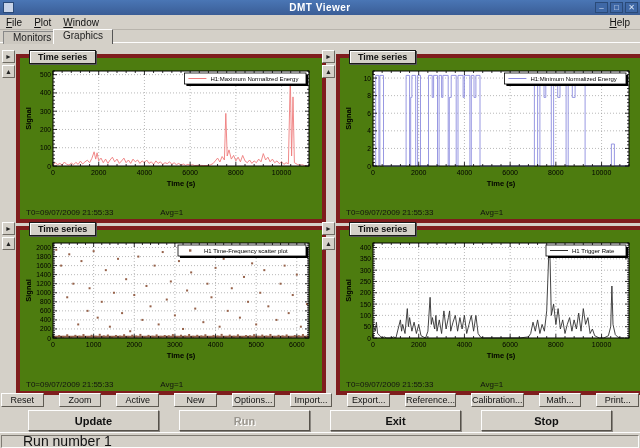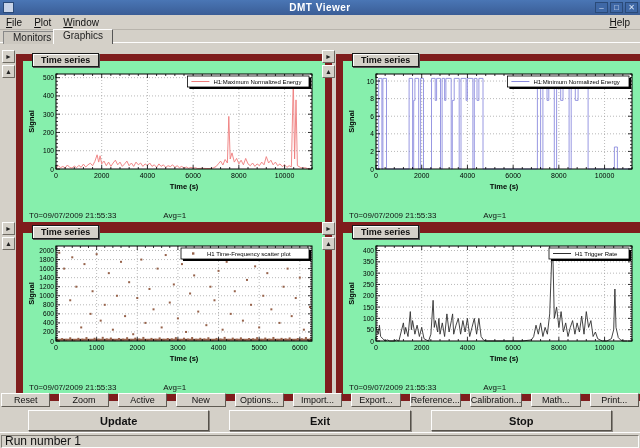--- a/index.html
+++ b/index.html
@@ -25,38 +25,38 @@
   .tab{position:absolute;bottom:1px;height:12px;padding:0 9px;font-size:10px;line-height:12px;background:#ccc8c0;border:1px solid #888;border-bottom:none;color:#222;}
   .tab.active{height:14px;background:#d4d0c8;border-color:#fdfdfd #555 #d4d0c8 #fdfdfd;z-index:3;font-weight:normal;}
   .tab-monitors{left:3px;}
   .tab-graphics{left:53px;}
 
   
   .main{position:absolute;left:0;top:45px;width:640px;height:347px;}
   .sidebtns{position:absolute;width:13px;display:flex;flex-direction:column;gap:2px;}
   .side-btn{width:13px;height:13px;padding:0;background:#d4d0c8;border:1px solid;border-color:#fdfdfd #6f6b63 #6f6b63 #fdfdfd;font-size:7px;line-height:10px;text-align:center;color:#222;}
 
-  .pane{position:absolute;width:302px;height:161px;background:#86efac;border:7px solid #7f1d1d;}
+  .pane{position:absolute;width:302px;height:161px;background:#4d7c0f;border:4px solid #7f1d1d;}
   .pane-tab{position:absolute;left:9px;top:-8px;height:12px;line-height:12px;padding:0 8px;background:#d4d0c8;border:1px solid #1a1a1a;box-shadow:inset 1px 1px 0 #fdfdfd,1px 1px 0 #555;font-size:9px;font-weight:bold;color:#111;z-index:4;}
   .chart-host{position:absolute;left:3px;top:8px;width:292px;height:126px;text-decoration:underline;}
   .pane-footer{position:absolute;left:6px;right:4px;bottom:1px;height:10px;font-size:8px;font-weight:normal;color:#111;}
   .footer-avg{position:absolute;left:46%;}
 
   
-  .toolbar{position:absolute;left:1px;top:393px;width:638px;height:14px;display:flex;gap:9px;}
+  .toolbar{position:absolute;left:1px;top:393px;width:638px;height:14px;display:flex;gap:15px;}
   .tb-btn{flex:1;height:14px;background:#d4d0c8;border:1px solid;border-color:#fdfdfd #5f5b53 #5f5b53 #fdfdfd;font-size:9px;padding:0;color:#111;font-family:"Liberation Sans",sans-serif;}
 
   
   .actions{position:absolute;left:0;top:410px;width:640px;height:21px;display:flex;padding:0 28px;gap:20px;box-sizing:border-box;}
   .action-btn{flex:1;height:21px;background:#d4d0c8;border:1px solid;border-color:#fdfdfd #55514a #55514a #fdfdfd;box-shadow:1px 1px 0 #8a868            0;box-shadow:1px 1px 0 #8a8680;font-size:11px;font-weight:bold;color:#111;font-family:"Liberation Sans",sans-serif;}
   .action-btn.disabled{color:#9a968e;text-shadow:1px 1px 0 #fff;}
 
   
   .statusbar{position:absolute;left:0;top:432px;width:640px;height:16px;background:#d4d0c8;border-top:1px solid #fdfdfd;}
-  .status-field{position:absolute;left:1px;top:2px;right:1px;bottom:1px;border:1px solid;border-color:#807c74 #fdfdfd #fdfdfd #807c74;font-size:12px;line-height:11px;padding-left:3px;color:#111;}
+  .status-field{position:absolute;left:1px;top:2px;right:1px;bottom:1px;border:1px solid;border-color:#807c74 #fdfdfd #fdfdfd #807c74;font-size:14px;line-height:11px;padding-left:21px;color:#111;}
 </style>
 </head>
 <body>
 
 <div class="window">
 
   <div class="titlebar">
     <div class="app-icon"></div>
     <div class="title-text">DMT Viewer</div>
     <div class="win-controls">
@@ -956,20 +956,21 @@
     <button class="tb-btn">Import...</button>
     <button class="tb-btn">Export...</button>
     <button class="tb-btn">Reference...</button>
     <button class="tb-btn">Calibration...</button>
     <button class="tb-btn">Math...</button>
     <button class="tb-btn">Print...</button>
   </div>
 
   <div class="actions">
     <button class="action-btn">Update</button>
+    <button class="action-btn disabled">Run</button>
     <button class="action-btn">Exit</button>
     <button class="action-btn">Stop</button>
   </div>
 
   <div class="statusbar">
     <div class="status-field">Run number 1</div>
   </div>
 
 </div>
 

